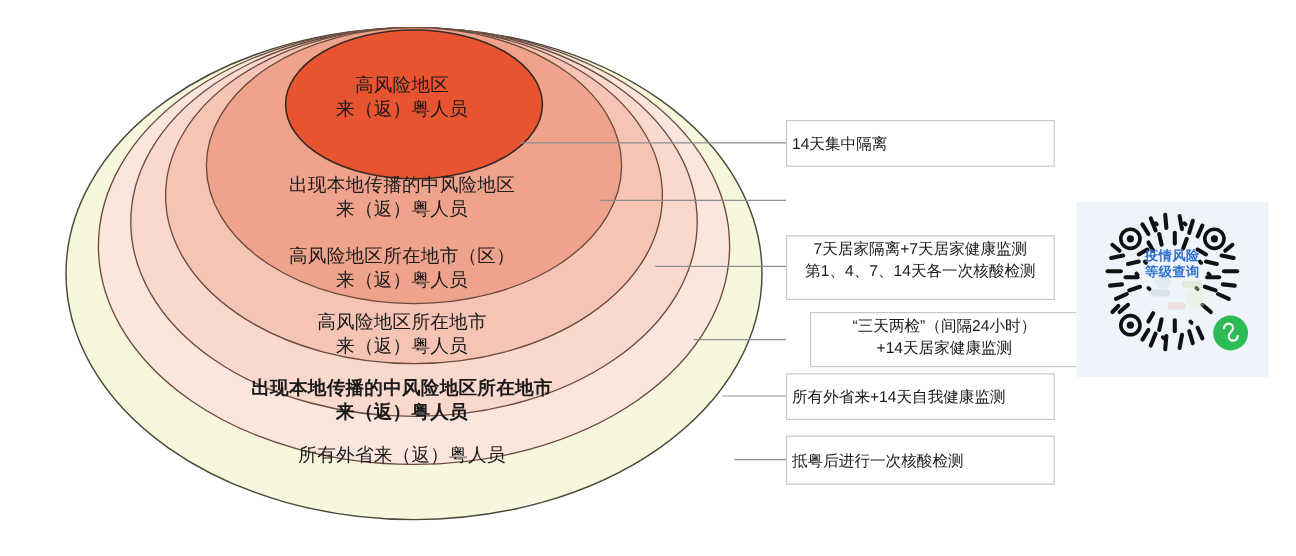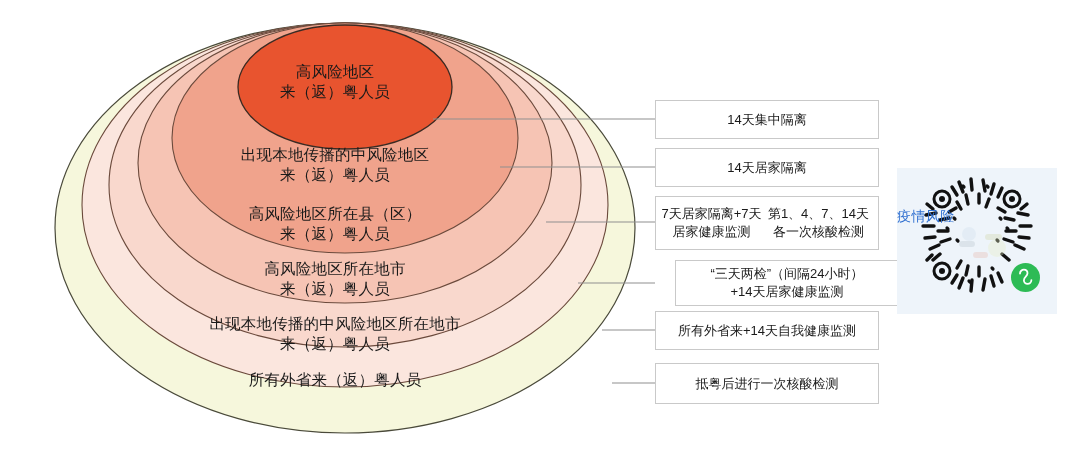--- a/index.html
+++ b/index.html
@@ -30,21 +30,20 @@
   .callout{
     position:absolute;
     left:655px;
     width:224px;
     box-sizing:border-box;
     border:1px solid #c9c9c9;
     background:#ffffff;
     color:#1a1a1a;
     display:flex;
     align-items:center;
-    justify-content:center;
     text-align:center;
     font-size:13px;
     line-height:1.35;
     padding:2px 4px;
     font-family:"Liberation Sans","DejaVu Sans",sans-serif;
   }
   .callout span{display:block;}
 
   
   #leaders{position:absolute;left:0;top:0;width:1080px;height:463px;pointer-events:none;}
@@ -55,24 +54,24 @@
     left:897px;top:168px;
     width:160px;height:146px;
     background:#eef4fa;
     overflow:hidden;
   }
   #qrpanel svg{display:block;}
   .qr-center-text{
     position:absolute;
     left:0;right:0;
     top:40px;
-    text-align:left;
+    text-align:center;
     color:#2f6fd0;
-    font-size:14px;
-    font-weight:normal;
+    font-size:11px;
+    font-weight:bold;
     line-height:1.22;
     letter-spacing:.4px;
     pointer-events:none;
   }
   .wechat-badge{
     position:absolute;
     right:17px;bottom:22px;
     width:29px;height:29px;
     border-radius:50%;
     background:#2dbb55;
@@ -103,30 +102,30 @@
       <div>高风险地区</div>
       <div>来（返）粤人员</div>
     </div>
 
     <div class="ell-label" style="left:0;right:0;top:145px;">
       <div>出现本地传播的中风险地区</div>
       <div>来（返）粤人员</div>
     </div>
 
     <div class="ell-label" style="left:0;right:0;top:204px;">
-      <div>高风险地区所在县（区）</div>
+      <div>高风险地区所在地市（区）</div>
       <div>来（返）粤人员</div>
     </div>
 
     <div class="ell-label" style="left:0;right:0;top:259px;">
       <div>高风险地区所在地市</div>
       <div>来（返）粤人员</div>
     </div>
 
-    <div class="ell-label" style="left:0;right:0;top:314px;">
+    <div class="ell-label" style="left:0;right:0;top:314px;font-weight:bold;">
       <div>出现本地传播的中风险地区所在地市</div>
       <div>来（返）粤人员</div>
     </div>
 
     <div class="ell-label" style="left:0;right:0;top:370px;">
       <div>所有外省来（返）粤人员</div>
     </div>
   </div>
 
   <svg id="leaders" viewBox="0 0 1080 463" xmlns="http://www.w3.org/2000/svg">
@@ -137,25 +136,22 @@
       <line x1="578" y1="283" x2="655" y2="283"></line>
       <line x1="602" y1="330" x2="655" y2="330"></line>
       <line x1="612" y1="383" x2="655" y2="383"></line>
     </g>
   </svg>
 
   <div class="callout" style="top:100px;height:39px;">
     <span>14天集中隔离</span>
   </div>
 
-  <div class="callout" style="top:148px;height:39px;">
-    <span>14天居家隔离</span>
-  </div>
-
-  <div class="callout" style="top:196px;height:54px;">
+
+  <div class="callout" style="top:196px;height:54px;flex-direction:column;">
     <span>7天居家隔离+7天居家健康监测</span>
     <span>第1、4、7、14天各一次核酸检测</span>
   </div>
 
   <div class="callout" style="top:260px;height:46px;flex-direction:column;margin-left:20px;">
     <span>“三天两检”（间隔24小时）</span>
     <span>+14天居家健康监测</span>
   </div>
 
   <div class="callout" style="top:311px;height:39px;">
@@ -241,20 +237,21 @@
           <rect x="88" y="66" width="17" height="6" rx="3" fill="#cfd6a8"></rect>
           <rect x="76" y="84" width="15" height="6" rx="3" fill="#e8b9ae"></rect>
           <circle cx="100" cy="80" r="9" fill="#e6eec4"></circle>
           <circle cx="72" cy="66" r="7" fill="#cfe0ee"></circle>
         </g>
       </g>
     </svg>
 
     <div class="qr-center-text">
       <div>疫情风险</div>
+      <div>等级查询</div>
     </div>
 
     <div class="wechat-badge">
       <svg width="29" height="29" viewBox="0 0 29 29" xmlns="http://www.w3.org/2000/svg">
         <path d="M9 10.5c0-2.2 1.9-3.8 3.9-3.8 2.1 0 3.6 1.6 3.6 3.6 0 3.2-3.6 3.6-3.6 7 0 2 1.6 3.6 3.6 3.6 2.1 0 3.9-1.6 3.9-3.8" fill="none" stroke="#ffffff" stroke-width="1.8" stroke-linecap="round"></path>
       </svg>
     </div>
   </div>
 
 </div>

